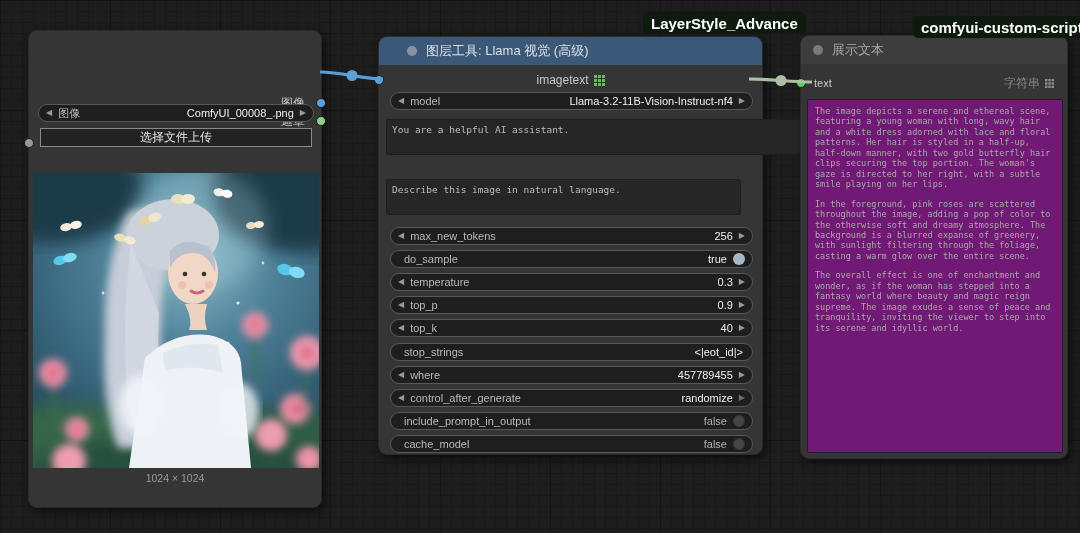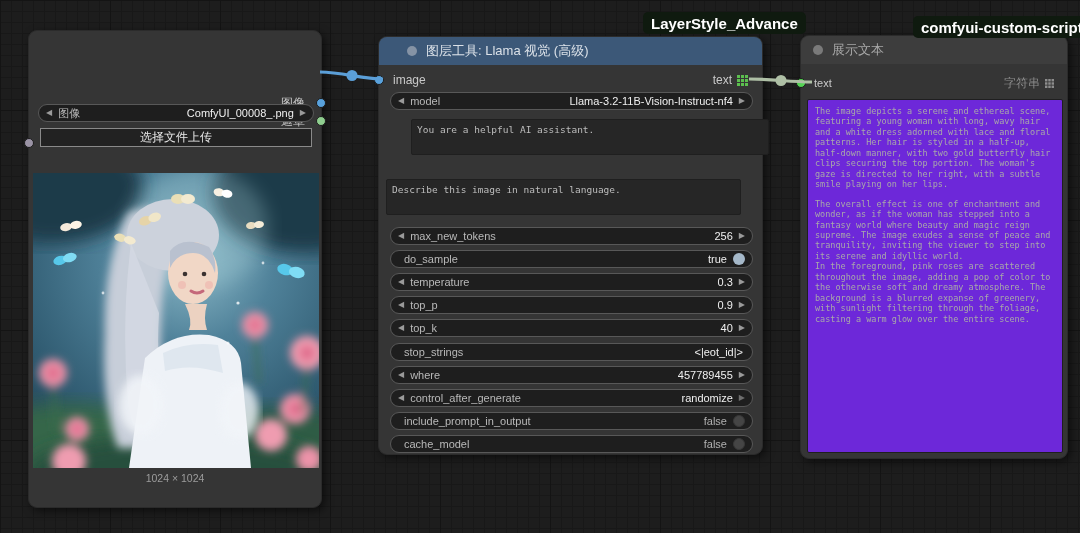--- a/index.html
+++ b/index.html
@@ -187,21 +187,21 @@
 
   <div style="position:absolute;left:0;top:441px;width:100%;text-align:center;font-size:10.5px;color:#9c9c9c;">1024 × 1024</div>
 </div>
 
 <div class="node" style="left:378px;top:36px;width:385px;height:419px;">
   <div class="node-header" style="background:#3c5878;color:#dbe1e8;padding-left:28px;">
     <span class="collapse-dot" style="background:#8593a5;"></span>
     <span>图层工具: Llama 视觉 (高级)</span>
   </div>
 
-  <div class="slot-row" style="top:35px;height:16px;padding:0 14px;justify-content:space-between;">
+  <div class="slot-row" style="top:35px;height:16px;padding:0 14px;justify-content:center;">
     <span>image</span>
     <span style="display:flex;align-items:center;gap:5px;">
       <span>text</span>
       <svg class="grid-icon" viewBox="0 0 11 11">
         <g fill="#5cbf4f">
             <rect x="0" y="0" width="3" height="3"></rect>
             <rect x="4" y="0" width="3" height="3"></rect>
             <rect x="8" y="0" width="3" height="3"></rect>
             <rect x="0" y="4" width="3" height="3"></rect>
             <rect x="4" y="4" width="3" height="3"></rect>
@@ -215,21 +215,21 @@
   </div>
   <span class="dot" style="left:0;top:43px;background:#59a2dd;"></span>
 
   <div class="pill" style="left:11px;top:55px;width:363px;">
     <span class="arrow">◀</span>
     <span class="w-label">model</span>
     <span class="w-value">Llama-3.2-11B-Vision-Instruct-nf4</span>
     <span class="arrow">▶</span>
   </div>
 
-  <div class="ta" style="left:7px;top:82px;width:358px;height:36px;margin-left:25px;">You are a helpful AI assistant.</div>
+  <div class="ta" style="left:7px;top:82px;width:421px;height:36px;">You are a helpful AI assistant.</div>
   <div class="ta" style="left:7px;top:142px;width:355px;height:36px;">Describe this image in natural language.</div>
 
   <div class="pill" style="left:11px;top:190px;width:363px;">
     <span class="arrow">◀</span>
     <span class="w-label">max_new_tokens</span>
     <span class="w-value">256</span>
     <span class="arrow">▶</span>
   </div>
   <div class="pill" style="left:11px;top:213px;width:363px;">
     <span class="w-label">do_sample</span>
@@ -302,24 +302,24 @@
             <rect x="8" y="4" width="3" height="3"></rect>
             <rect x="0" y="8" width="3" height="3"></rect>
             <rect x="4" y="8" width="3" height="3"></rect>
             <rect x="8" y="8" width="3" height="3"></rect>
           </g>
       </svg>
     </span>
   </div>
   <span class="dot" style="left:0;top:47px;background:#55d455;"></span>
 
-  <div class="ta" style="left:6px;top:63px;width:256px;height:354px;font-size:8.5px;line-height:1.23;color:#a9a9a9;background:#6d28d9;padding:6px 7px;">
+  <div class="ta" style="left:6px;top:63px;width:256px;height:354px;font-size:8.5px;line-height:1.23;color:#a9a9a9;background:#701a75;padding:6px 7px;">
     <p style="margin-bottom:9px;">The image depicts a serene and ethereal scene, featuring a young woman with long, wavy hair and a white dress adorned with lace and floral patterns. Her hair is styled in a half-up, half-down manner, with two gold butterfly hair clips securing the top portion. The woman's gaze is directed to her right, with a subtle smile playing on her lips.</p>
+    <p style="margin-bottom:9px;">In the foreground, pink roses are scattered throughout the image, adding a pop of color to the otherwise soft and dreamy atmosphere. The background is a blurred expanse of greenery, with sunlight filtering through the foliage, casting a warm glow over the entire scene.</p>
     <p>The overall effect is one of enchantment and wonder, as if the woman has stepped into a fantasy world where beauty and magic reign supreme. The image exudes a sense of peace and tranquility, inviting the viewer to step into its serene and idyllic world.</p>
-    <p style="margin-bottom:9px;">In the foreground, pink roses are scattered throughout the image, adding a pop of color to the otherwise soft and dreamy atmosphere. The background is a blurred expanse of greenery, with sunlight filtering through the foliage, casting a warm glow over the entire scene.</p>
   </div>
 </div>
 
 <div class="badge" style="left:643px;top:12px;">LayerStyle_Advance</div>
 <div class="badge" style="left:913px;top:16px;">comfyui-custom-scripts</div>
 
 <svg id="wires">
   <path d="M320,72 C342,72 362,79 383,79" stroke="#5b9fd8" stroke-width="3.2" fill="none"></path>
   <circle cx="352" cy="75.5" r="5.5" fill="#5b9fd8"></circle>
   <path d="M749,79 C772,79 790,82 812,82" stroke="#aebfa5" stroke-width="3.2" fill="none"></path>

